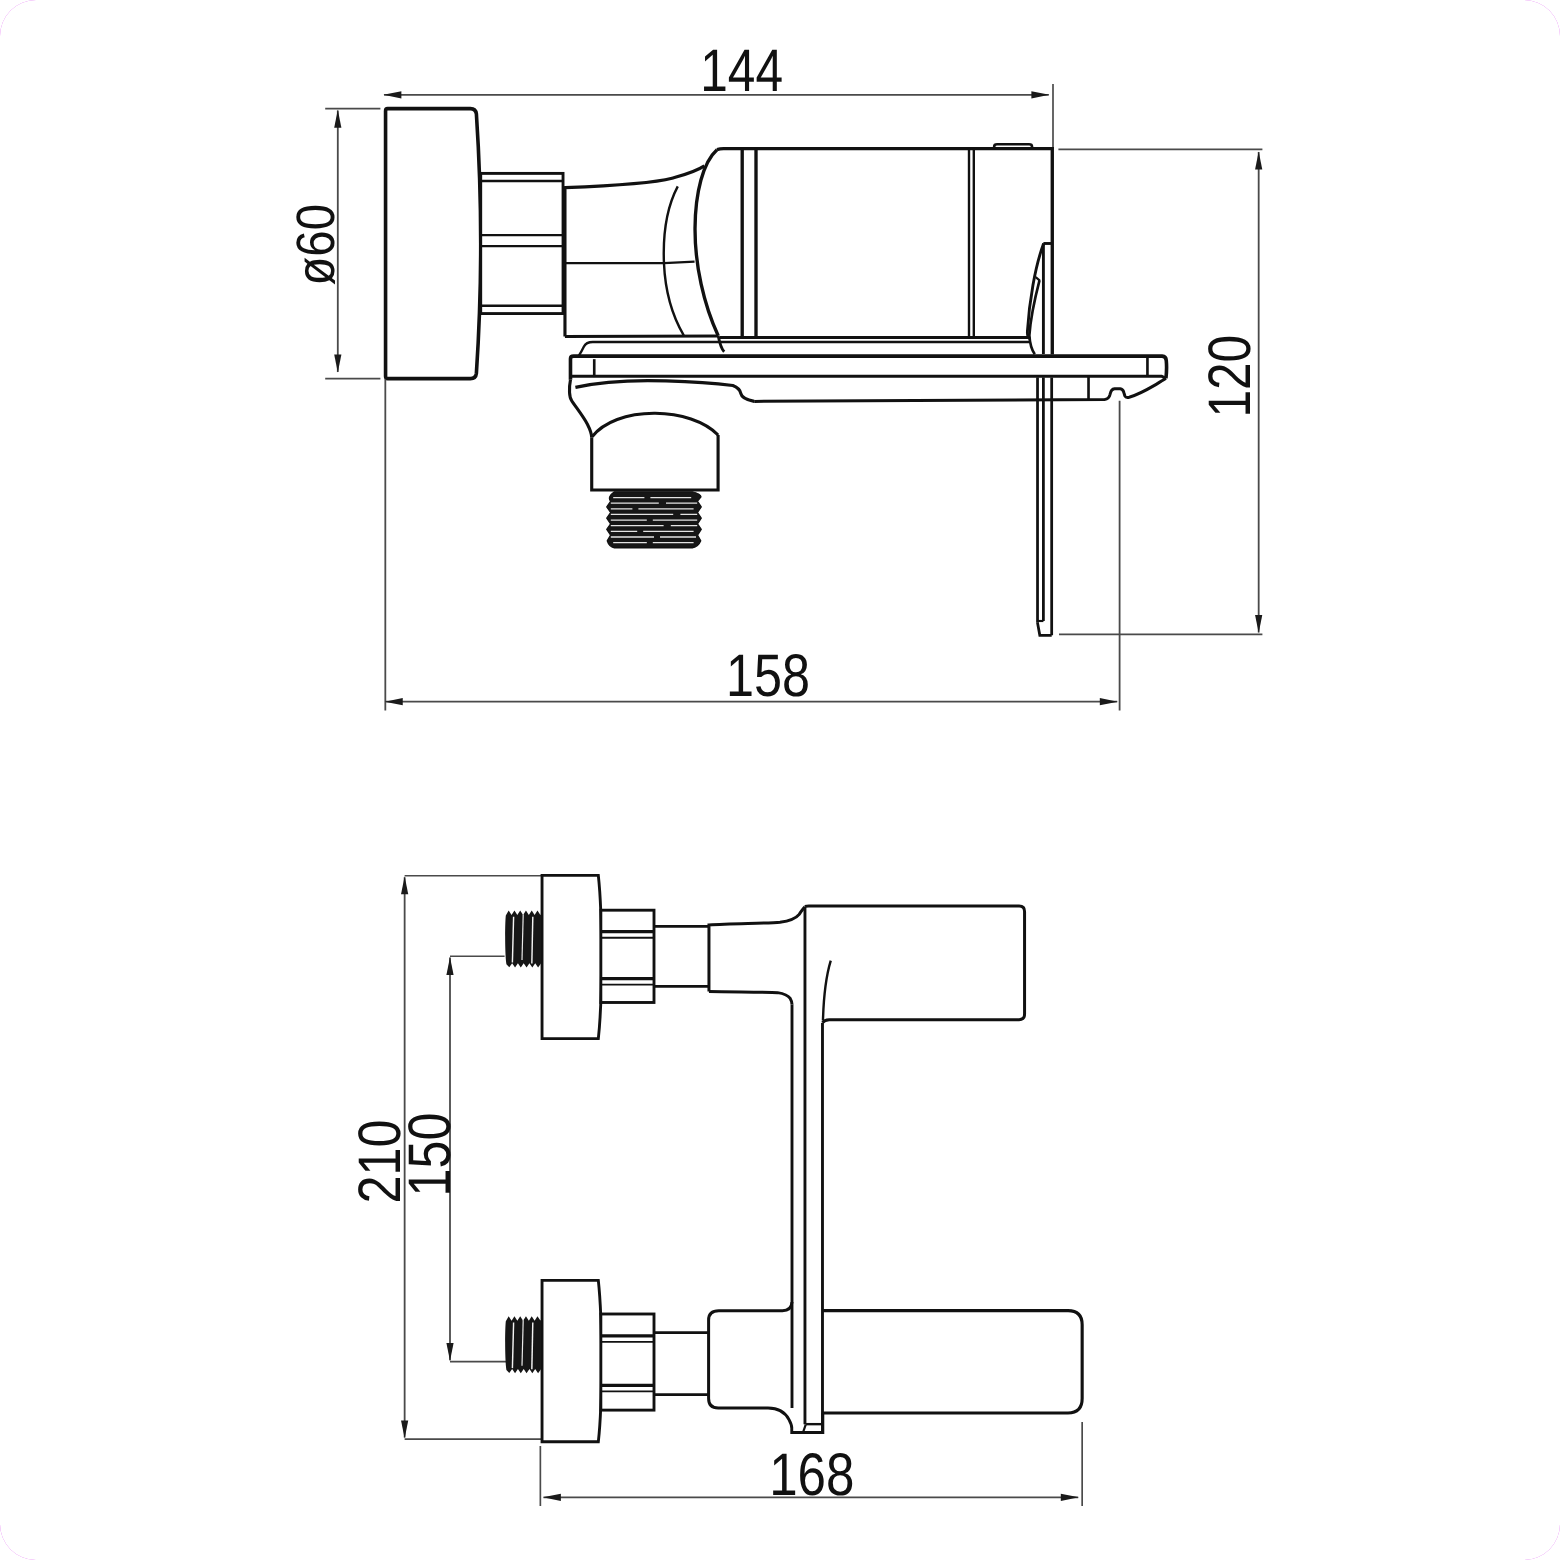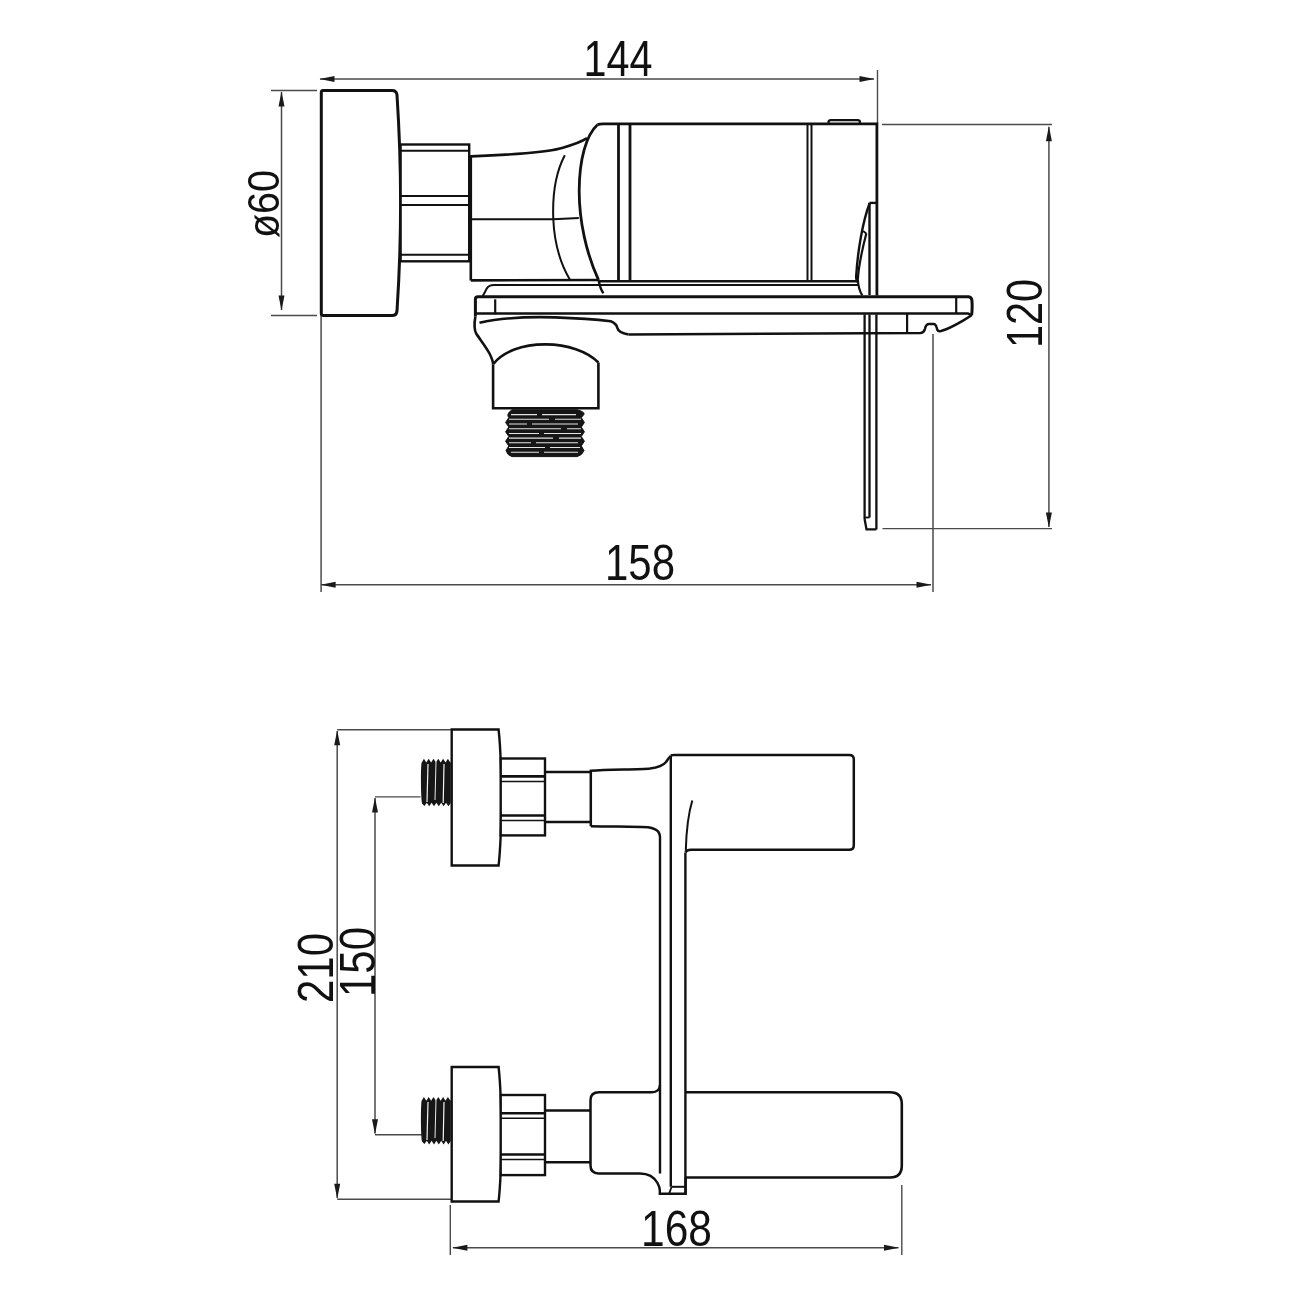--- a/index.html
+++ b/index.html
@@ -1,16 +1,16 @@
 <!DOCTYPE html>
 <html><head>
 <meta charset="utf-8">
 <style>
   html,body{margin:0;padding:0;background:#ffffff;}
-  .page{width:1300px;height:1300px;position:relative;background:#d946ef;overflow:hidden;}
+  .page{width:1300px;height:1300px;position:relative;background:#d946ef;overflow:hidden;border-radius:30px;}
   svg{display:block;}
   text{font-family:"Liberation Sans", sans-serif;fill:#111;}
 </style>
 </head>
 <body>
 <div class="page">
 <svg width="1300" height="1300" viewBox="0 0 1300 1300">
 
 <rect x="0" y="0" width="1300" height="1300" fill="#ffffff"></rect>
 

